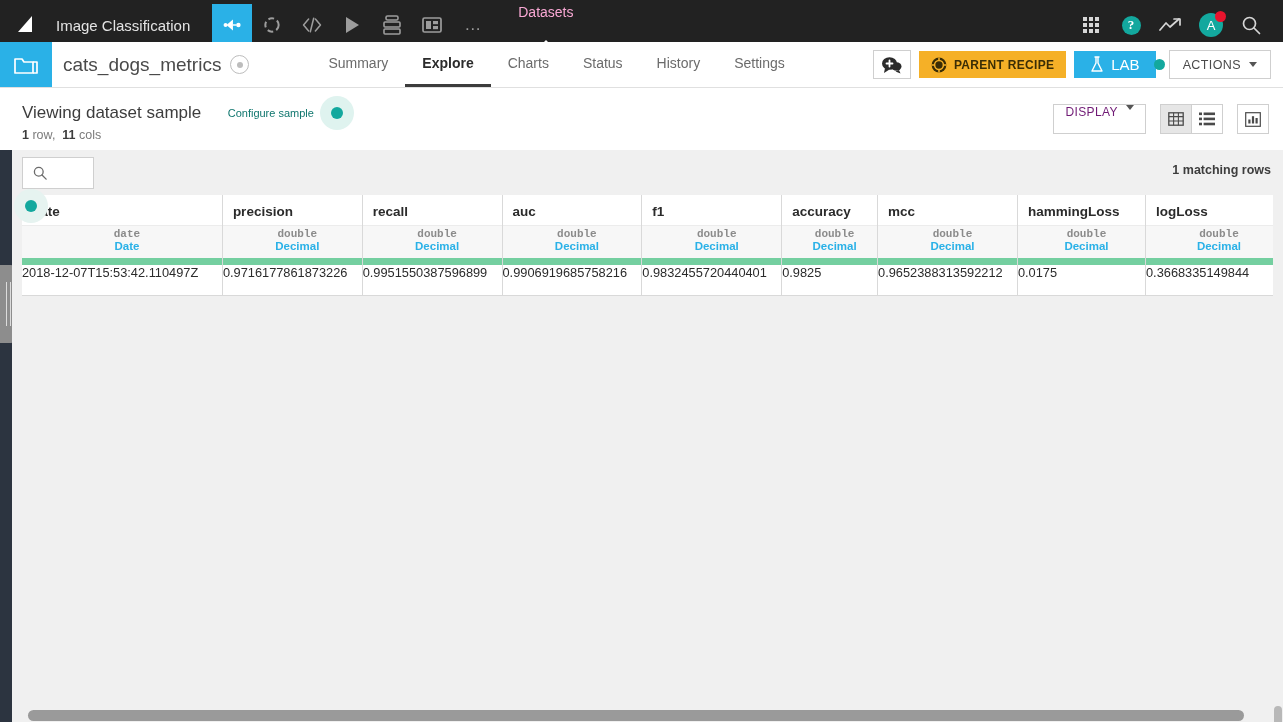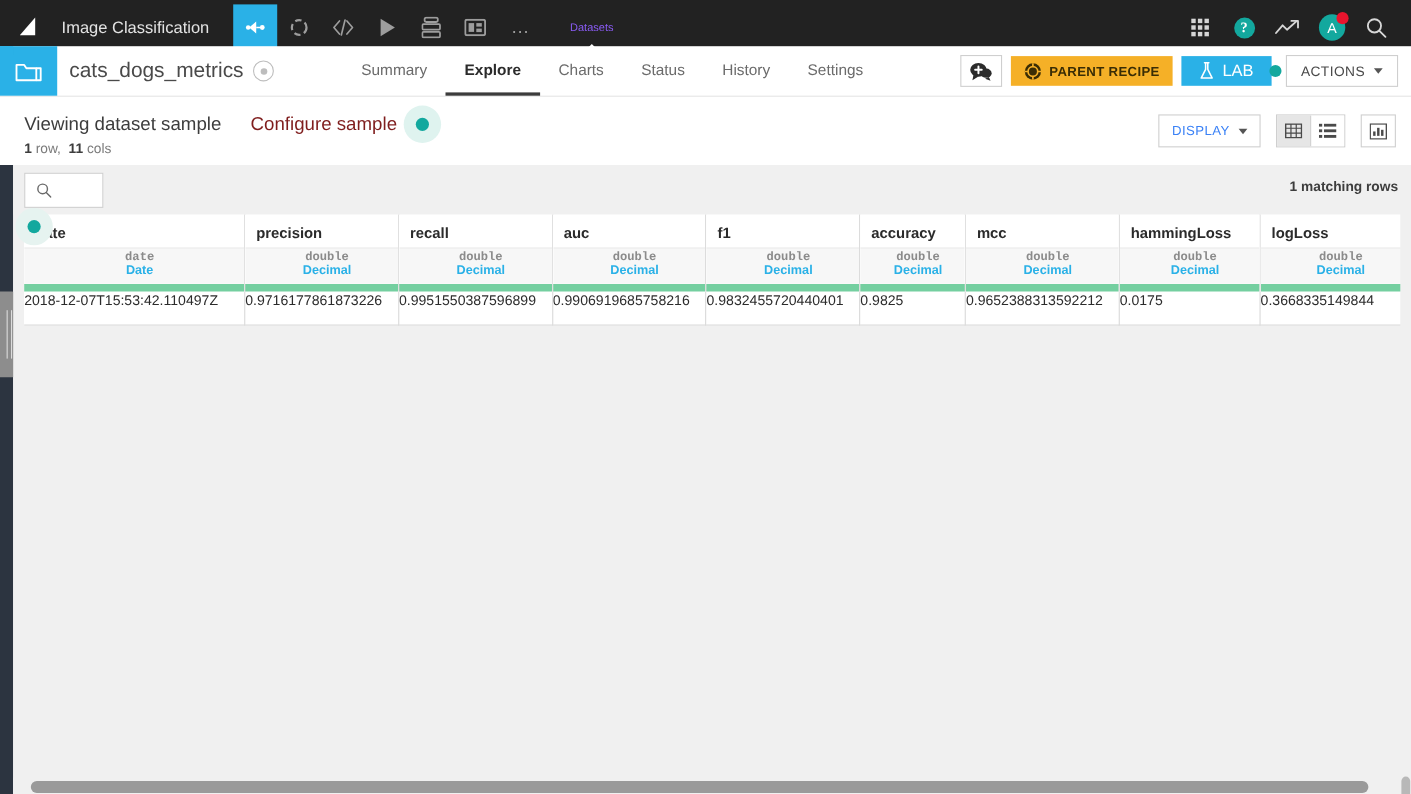--- a/index.html
+++ b/index.html
@@ -45,25 +45,25 @@
   .nav-icon.active { background: #2ab1e7; }
   .nav-icon svg { display: block; }
   .nav-dots {
     color: #9d9d9d; font-size: 17px; letter-spacing: 1px;
     width: 42px; height: 42px;
     display:flex; align-items:center; justify-content:center;
     cursor: pointer;
   }
   .nav-section {
     position: relative;
-    color: #8b5cf6;
-    font-size: 10px;
+    color: #f9a8d4;
+    font-size: 14px;
     margin-left: 16px;
     height: 42px;
-    display: flex; align-items: center;
+    display: flex; align-items: flex-start;
     padding: 0 8px;
     cursor: pointer;
   }
   .nav-section .caret-up {
     position: absolute;
     bottom: -1px; left: 50%;
     transform: translateX(-50%);
     width: 0; height: 0;
     border-left: 7px solid transparent;
     border-right: 7px solid transparent;
@@ -220,22 +220,22 @@
   }
   .sub-left { position: absolute; left: 22px; top: 8px; }
   .sub-title {
     font-size: 17px; color: #3d3d3d;
     display: inline-block;
     vertical-align: middle;
   }
   .cfg-sample {
     display: inline-block;
     vertical-align: middle;
-    font-size: 17px;
-    color: #7f1d1d;
+    font-size: 11px;
+    color: #0f766e;
     margin-left: 22px;
     cursor: pointer;
   }
   .cfg-dot-halo {
     display: inline-block;
     vertical-align: middle;
     position: relative;
     width: 34px; height: 34px;
     margin-left: 2px;
   }
@@ -260,25 +260,25 @@
   }
   .sub-meta b { color: #3d3d3d; }
   .sub-right {
     position: absolute;
     right: 14px; top: 16px;
     display: flex; align-items: center; gap: 14px;
   }
   .btn-display {
     border: 1px solid #cfcfcf;
     background: #ffffff;
-    color: #3b82f6;
+    color: #701a75;
     font-size: 12px;
     height: 28px;
     padding: 0 11px;
-    display: flex; align-items: center; gap: 8px;
+    display: flex; gap: 8px;
     letter-spacing: 0.4px;
     cursor: pointer;
   }
   .seg {
     display: flex;
     border: 1px solid #cfcfcf;
     height: 28px;
   }
   .seg-btn {
     width: 30px;

